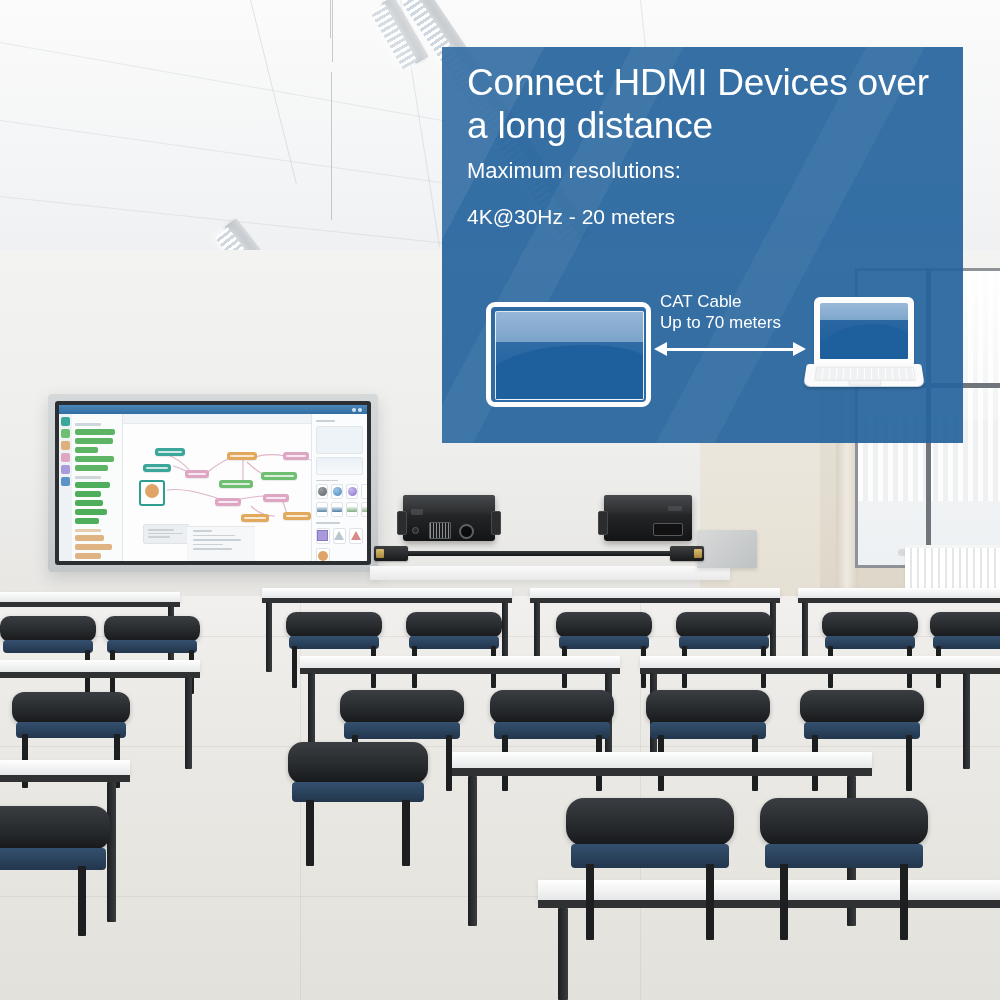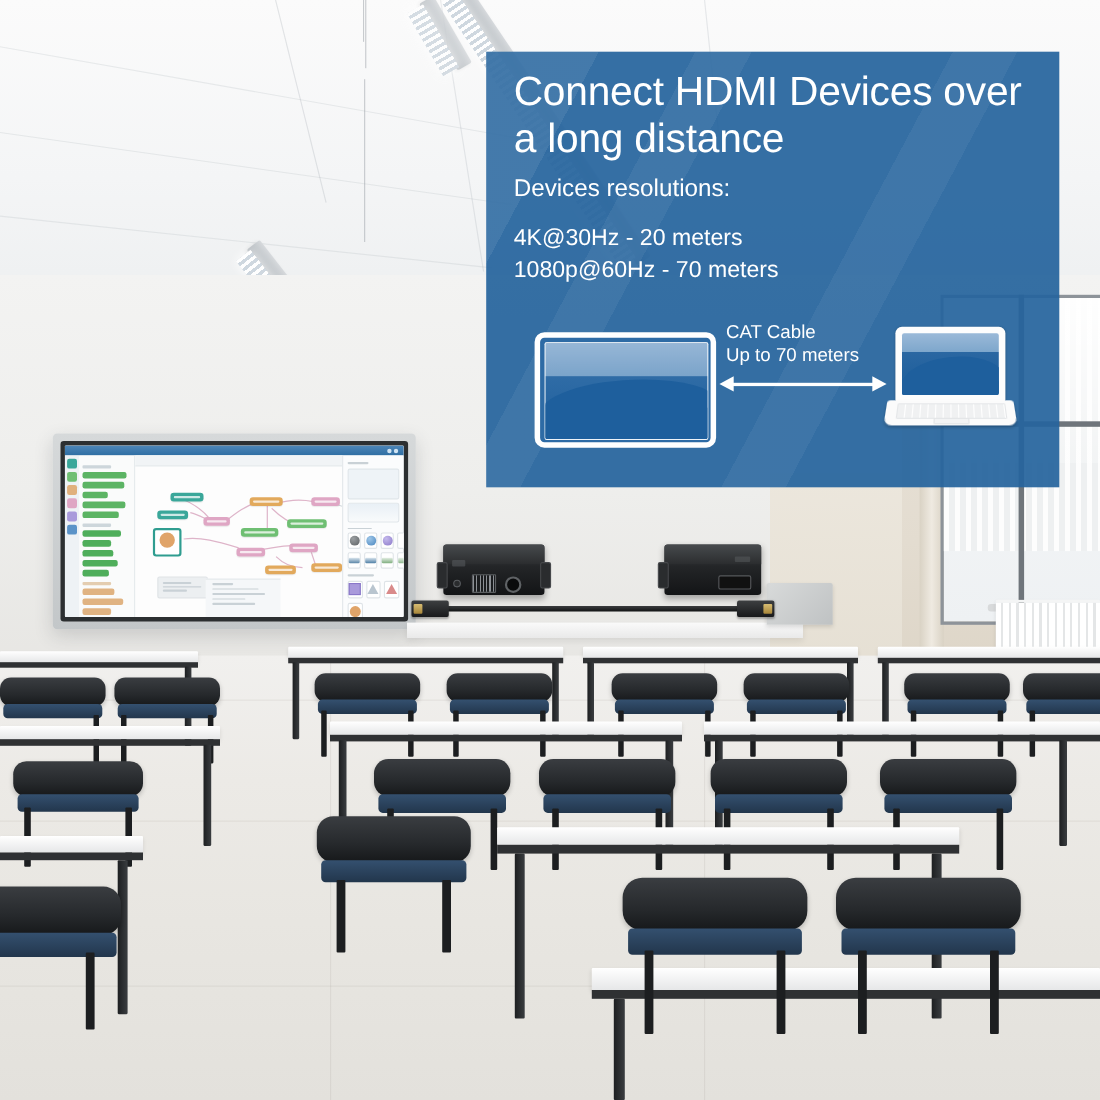--- a/index.html
+++ b/index.html
@@ -583,24 +583,23 @@
       <div class="seat" style="top:40px;height:20px;"></div>
       <div class="cleg" style="left:18px;top:58px;height:66px;width:8px;"></div>
       <div class="cleg" style="right:18px;top:58px;height:66px;width:8px;"></div>
     </div>
   </div>
 
   <div class="panel">
     <div class="sheen"></div>
 
     <div class="panel-title">Connect HDMI Devices over a long distance</div>
-    <div class="panel-sub">Devices resolutions:</div>
+    <div class="panel-sub">Maximum resolutions:</div>
     <div class="panel-res">
       <div>4K@30Hz - 20 meters</div>
-      <div>1080p@60Hz - 70 meters</div>
     </div>
 
     <div class="dg">
 
       <div class="monitor">
         <div class="scr">
           <div class="wave2"></div>
           <div class="wave"></div>
         </div>
       </div>

